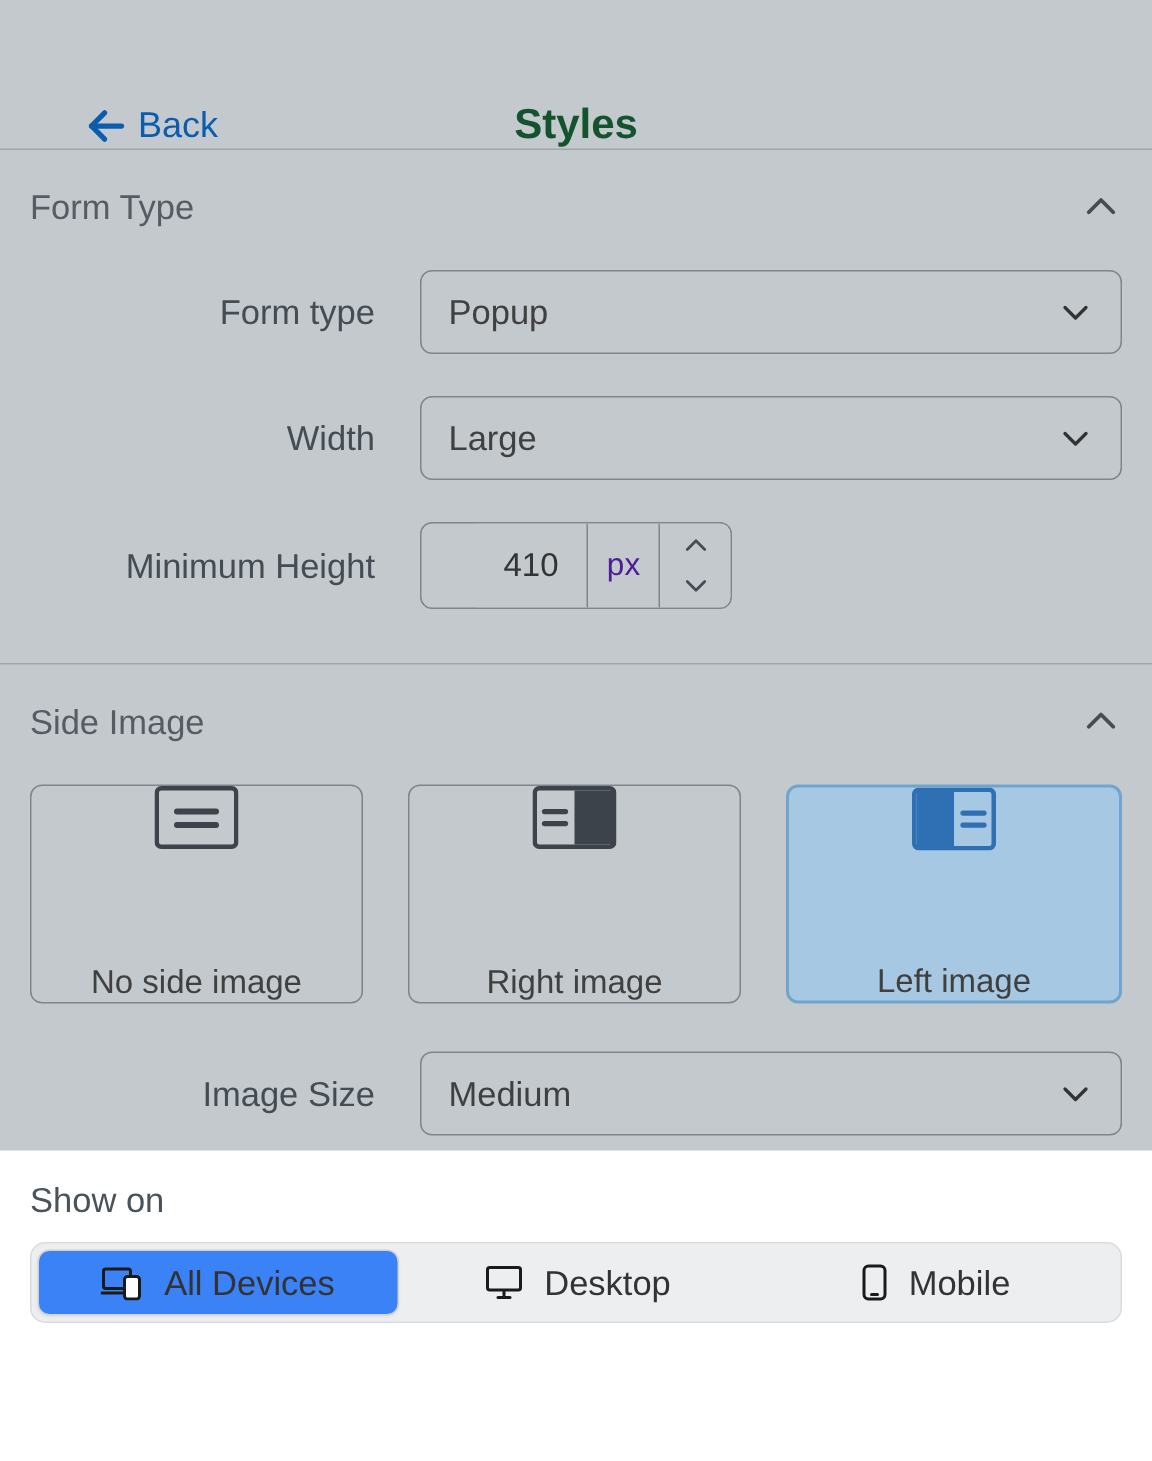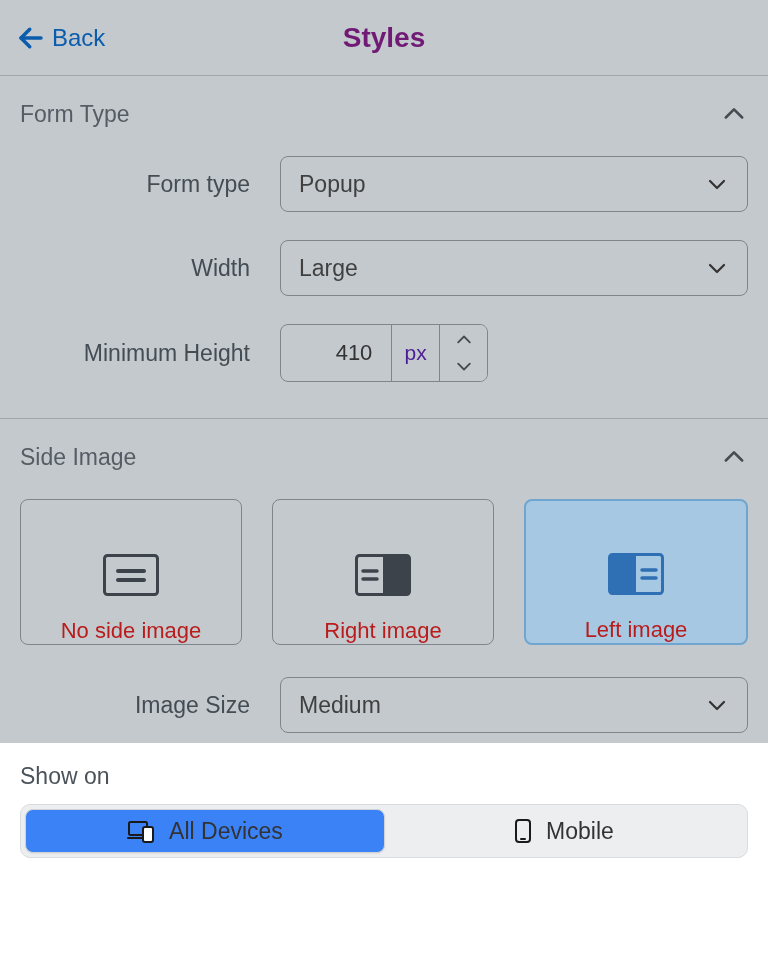--- a/index.html
+++ b/index.html
@@ -10,24 +10,25 @@
     }
     body {
       width: 768px;
       height: 974px;
       background: #c4c9cd;
       display: flex;
       flex-direction: column;
     }
     .header {
       position: relative;
-      height: 76px;
-      display: flex;
-      align-items: center;
+      height: 100px;
+      display: flex;
+      align-items: flex-end;
       border-bottom: 1px solid #a0a6ab;
+      padding-left: 40px;
     }
     .back-button {
       display: flex;
       align-items: center;
       gap: 6px;
       color: #0b5cad;
       font-size: 24px;
       font-weight: 500;
       cursor: pointer;
       padding-left: 16px;
@@ -35,21 +36,21 @@
     .back-arrow svg {
       display: block;
     }
     .header-title {
       position: absolute;
       left: 0;
       right: 0;
       text-align: center;
       font-size: 28px;
       font-weight: 700;
-      color: #701a75;
+      color: #14532d;
       pointer-events: none;
     }
     .section {
       padding: 0 20px;
       border-bottom: 1px solid #a0a6ab;
     }
     .section-header {
       display: flex;
       align-items: center;
       justify-content: space-between;
@@ -144,25 +145,25 @@
       margin-bottom: 32px;
     }
     .image-option {
       flex: 1;
       height: 146px;
       border: 1.5px solid #7e858c;
       border-radius: 8px;
       display: flex;
       flex-direction: column;
       align-items: center;
-      justify-content: flex-end;
+      justify-content: space-between;
       gap: 22px;
       cursor: pointer;
       font-size: 22px;
-      color: #b91c1c;
+      color: #404040;
       font-weight: 500;
     }
     .image-option.selected {
       background: #a6c8e2;
       border: 2px solid #6fa5ce;
     }
     .option-icon svg {
       display: block;
     }
     .bottom-panel {
@@ -343,20 +344,30 @@
         <svg width="28" height="24" viewBox="0 0 28 24" fill="none" stroke="#1a1a1a" stroke-width="2" stroke-linejoin="round">
           <rect x="2" y="3" width="18" height="13" rx="1.5"></rect>
           <line x1="1" y1="19" x2="21" y2="19" stroke-linecap="round"></line>
           <rect x="16" y="8" width="10" height="15" rx="2" fill="#fff"></rect>
         </svg>
       </span>
       <span>All Devices</span>
     </div>
     <div class="segment">
       <span class="segment-icon">
+        <svg width="26" height="24" viewBox="0 0 26 24" fill="none" stroke="#1a1a1a" stroke-width="2" stroke-linejoin="round">
+          <rect x="2" y="2" width="22" height="15" rx="1.5"></rect>
+          <line x1="9" y1="22" x2="17" y2="22" stroke-linecap="round"></line>
+          <line x1="13" y1="17" x2="13" y2="22"></line>
+        </svg>
+      </span>
+      <span>Desktop</span>
+    </div>
+    <div class="segment">
+      <span class="segment-icon">
         <svg width="18" height="26" viewBox="0 0 18 26" fill="none" stroke="#1a1a1a" stroke-width="2" stroke-linejoin="round">
           <rect x="2" y="2" width="14" height="22" rx="3"></rect>
           <line x1="7" y1="21" x2="11" y2="21" stroke-linecap="round"></line>
         </svg>
       </span>
       <span>Mobile</span>
     </div>
   </div>
 </div>
 

